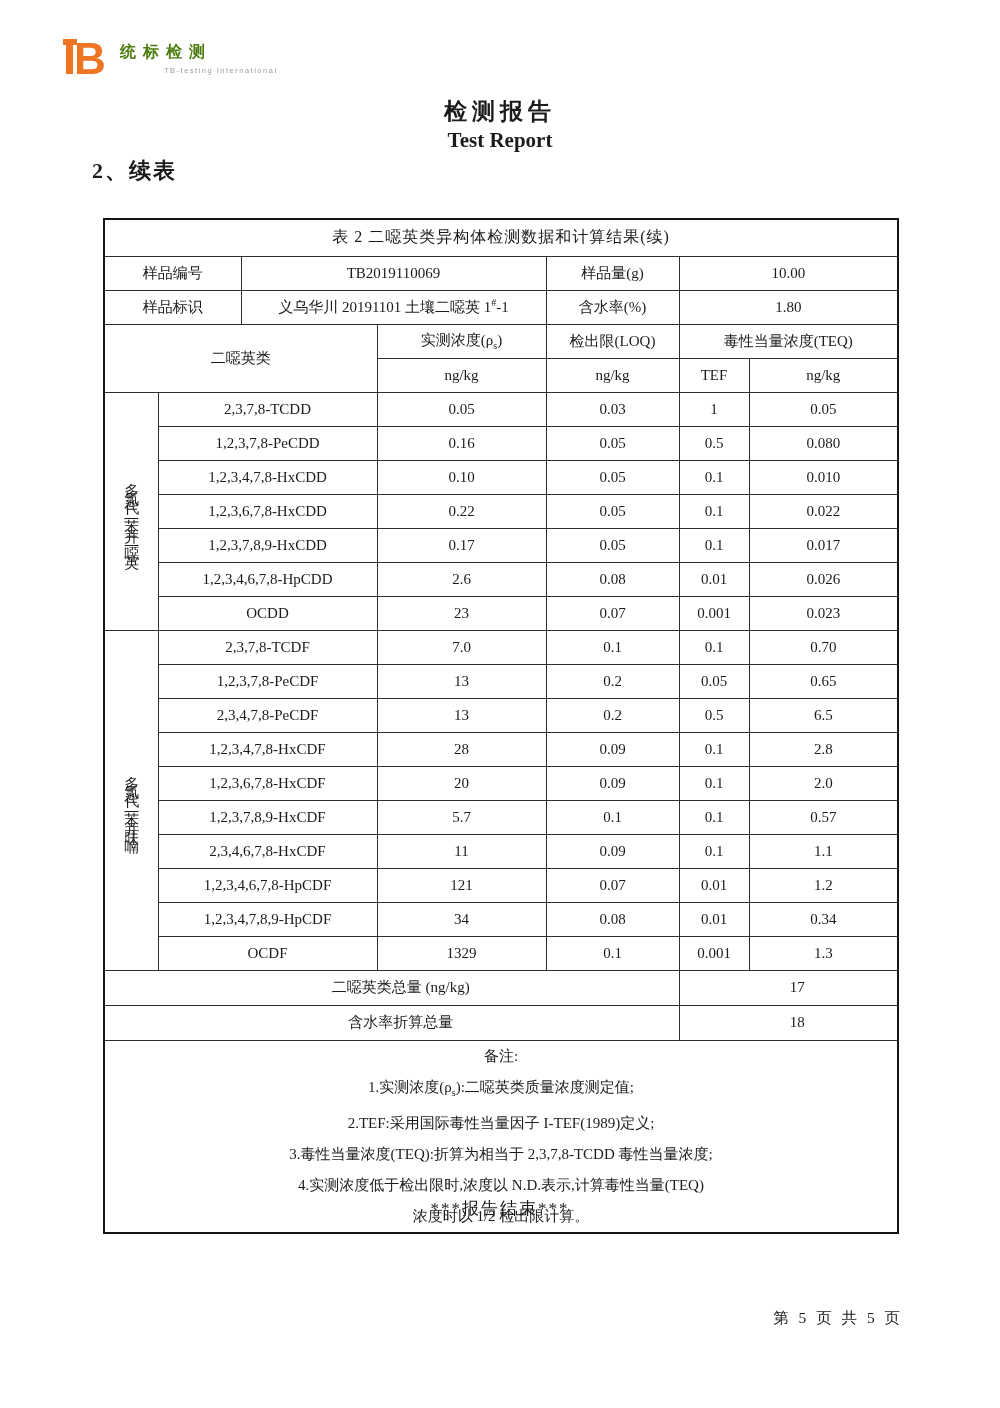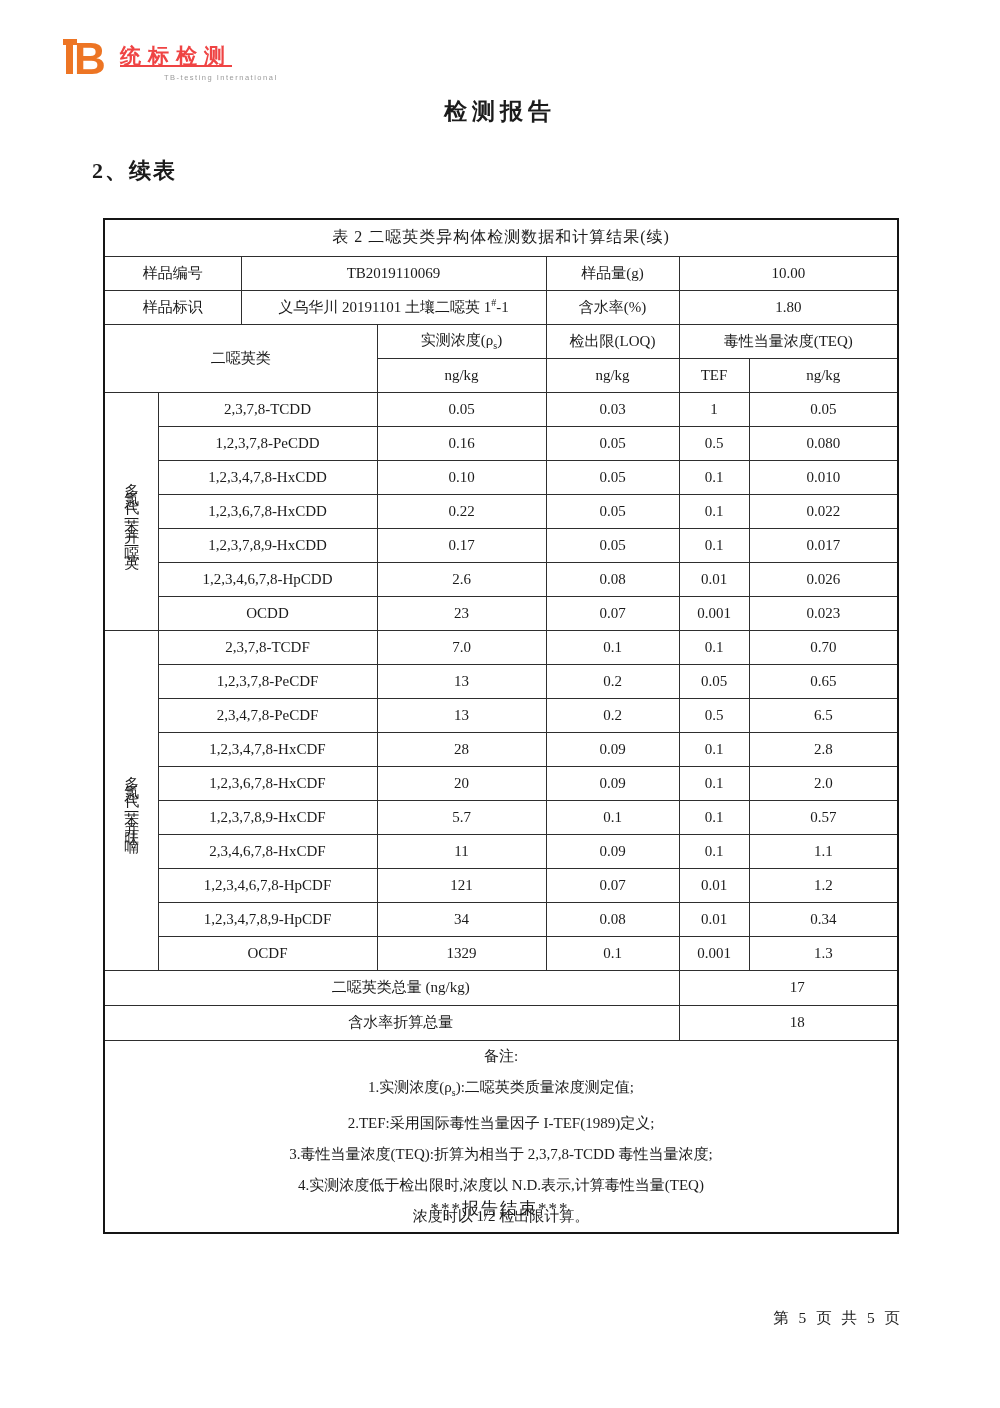--- a/index.html
+++ b/index.html
@@ -7,22 +7,22 @@
   .page {
     position:relative; width:1000px; height:1408px; margin:0 auto;
     background:#ffffff; overflow:hidden; color:#1b1b1b;
     font-family:"Liberation Serif","DejaVu Serif",serif;
   }
 
   
   .logo { position:absolute; left:60px; top:34px; display:flex; align-items:flex-start; }
   .logo-mark { width:50px; height:48px; }
   .logo-textcol { margin-left:10px; padding-top:8px; }
-  .logo-name { font-size:21px; letter-spacing:7px; color:#ef4444;
-               font-family:"Liberation Sans","DejaVu Sans",sans-serif; font-weight:600;text-decoration:underline; }
+  .logo-name { font-size:16px; letter-spacing:7px; color:#4d7c0f;
+               font-family:"Liberation Sans","DejaVu Sans",sans-serif; font-weight:600; }
   .logo-sub { font-size:7.5px; color:#9b9b9b; letter-spacing:1.5px; margin-top:3px;
               font-family:"Liberation Sans","DejaVu Sans",sans-serif;margin-left:44px; }
   .report-no { position:absolute; right:100px; top:48px; font-size:15.5px; font-weight:bold; }
 
   
   .title-cn { position:absolute; top:96px; left:0; width:100%; text-align:center;
               font-size:23px; font-weight:bold; letter-spacing:5px; }
   .title-en { position:absolute; top:128px; left:0; width:100%; text-align:center;
               font-size:21px; font-weight:bold; }
   .section-head { position:absolute; left:92px; top:156px; font-size:22px; font-weight:bold; letter-spacing:2px; }
@@ -60,20 +60,21 @@
       <path d="M3 5 H17 V11 H13 V40 H6 V11 H3 Z" fill="#ED7524"></path>
       <text x="14" y="40" font-size="44" font-weight="bold" font-family="Liberation Sans, DejaVu Sans, sans-serif" fill="#ED7524">B</text>
     </svg>
     <div class="logo-textcol">
       <div class="logo-name">统标检测</div>
       <div class="logo-sub">TB-testing  International</div>
     </div>
   </div>
 
   <div class="title-cn">检测报告</div>
+  <div class="title-en">Test Report</div>
   <div class="section-head">2、续表</div>
 
   <div class="tbl-wrap">
     <table class="report">
       <colgroup>
         <col style="width:54px">
           <col style="width:83px">
           <col style="width:136px">
         <col style="width:169px">
           <col style="width:133px">

